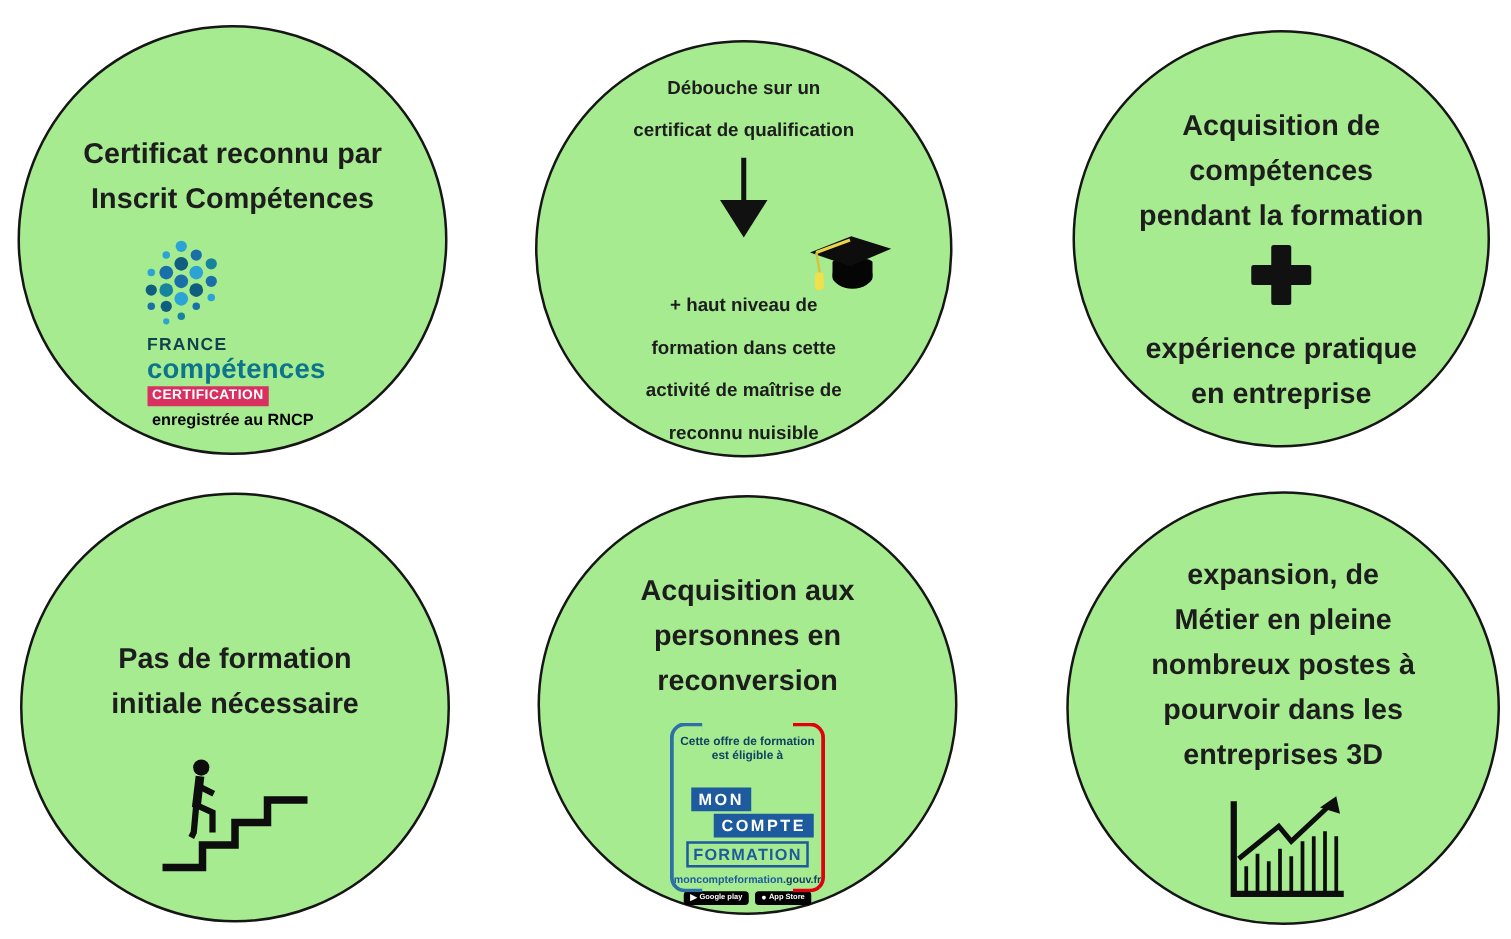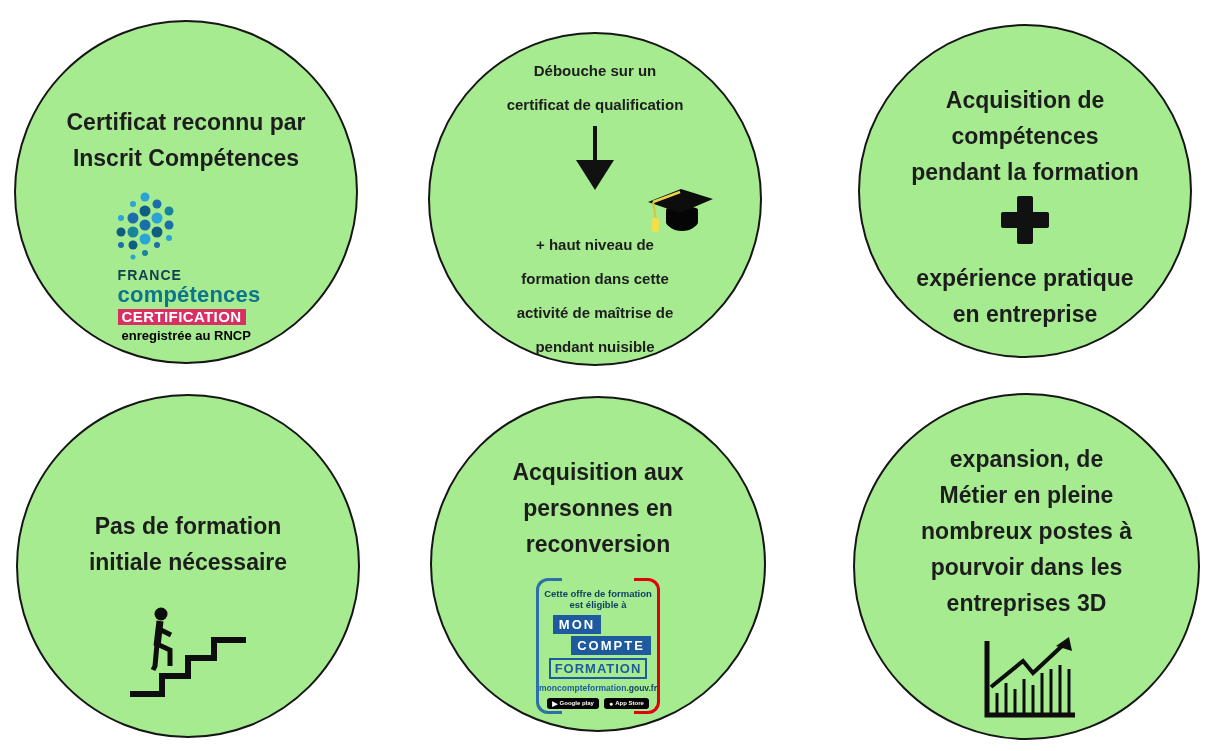--- a/index.html
+++ b/index.html
@@ -23,21 +23,21 @@
   #b4 { left:16px;  top:394px; width:344px; height:344px; padding-top:112px; }
   #b5 { left:430px; top:396px; width:336px; height:336px; padding-top:56px; }
   #b6 { left:853px; top:393px; width:347px; height:347px; padding-top:46px; }
 
   
   .fc-logo { margin-top:2px; display:flex; align-items:flex-start; text-align:left;flex-direction:column; }
   .fc-dots { width:66px; height:80px; margin-top:2px; }
   .fc-text { margin-left:6px; display:flex; flex-direction:column; align-items:flex-start; }
   .fc-france { color:#12414f; font-size:14px; letter-spacing:1px; line-height:15px; margin-top:8px; }
   .fc-comp   { color:#0c748c; font-size:22px; line-height:23px; letter-spacing:0.2px; }
-  .fc-badge  { background:#d93062; color:#ffffff; font-size:15px; line-height:11px;
+  .fc-badge  { background:#d93062; color:#ffffff; font-size:11px; line-height:11px;
                padding:2px 4px 3px 4px; margin-top:3px; letter-spacing:0.4px; }
   .fc-sub    { color:#000000; font-size:13px; line-height:14px; margin-top:4px; margin-left:4px; }
 
   
   .b2-mid { position:relative; width:100%; height:134px; }
   .arrow-svg { position:absolute; left:50%; transform:translateX(-50%); top:4px; }
   .cap-svg   { position:absolute; right:44px; top:60px; }
 
   
   .plus-svg { margin:4px auto 14px auto; display:block; }
@@ -53,21 +53,21 @@
          display:flex; flex-direction:column; align-items:center; padding-top:10px;
          box-sizing:border-box; }
   .mcf-bracket { position:absolute; top:0; bottom:0; width:26px; box-sizing:border-box; }
   .mcf-bracket.l { left:0;  border:3px solid #2f6fa8; border-right:none;
                    border-radius:12px 0 0 12px; }
   .mcf-bracket.r { right:0; border:3px solid #e1000f; border-left:none;
                    border-radius:0 12px 12px 0; }
   .mcf-head { color:#123f63; font-size:9.5px; line-height:11px; font-weight:bold; }
   .mcf-block { background:#1d5b9e; color:#ffffff; font-size:13px; line-height:13px;
                font-weight:bold; letter-spacing:2px; padding:3px 6px; }
-  .mcf-mon    { margin-top:5px; margin-right:42px; }
+  .mcf-mon    { margin-top:20px; margin-right:42px; }
   .mcf-compte { margin-top:2px; margin-left:26px; }
   .mcf-formation { margin-top:3px; border:2px solid #1d5b9e; color:#1d5b9e;
                    font-size:13px; line-height:13px; font-weight:bold;
                    letter-spacing:1px; padding:2px 4px; background:transparent; }
   .mcf-url { margin-top:5px; color:#1d5b9e; font-size:8.5px; line-height:9px; font-weight:bold; }
   .mcf-url .bold { color:#123f63; }
   .mcf-badges { margin-top:5px; display:flex; gap:5px; }
   .mcf-badge { background:#000000; color:#ffffff; border-radius:3px;
                font-size:6px; line-height:7px; padding:2px 5px;
                display:flex; align-items:center; gap:2px; font-weight:bold; }
@@ -126,21 +126,21 @@
         <ellipse cx="38" cy="38" rx="16" ry="11" fill="#050505"></ellipse>
         <polygon points="4,20 37,7 69,17 36,31" fill="#0d0d0d"></polygon>
         <polyline points="36,10 9,20" stroke="#e8d44d" stroke-width="2.5" fill="none"></polyline>
         <line x1="9" y1="20" x2="12" y2="37" stroke="#d8c43c" stroke-width="2"></line>
         <rect x="8" y="36" width="7" height="14" rx="2.5" fill="#f0e04a"></rect>
       </svg>
     </div>
     <div class="line tight">+ haut niveau de</div>
     <div class="line tight">formation dans cette</div>
     <div class="line tight">activité de maîtrise de</div>
-    <div class="line tight">pendant nuisible</div>
+    <div class="line tight">reconnu nuisible</div>
   </div>
 
   <div class="bubble" id="b3">
     <div class="line">Acquisition de</div>
     <div class="line">compétences</div>
     <div class="line">pendant la formation</div>
     <svg class="plus-svg" width="52" height="52" viewBox="0 0 52 52">
       <rect x="18" y="2" width="16" height="48" rx="2" fill="#111111"></rect>
       <rect x="2" y="18" width="48" height="16" rx="2" fill="#111111"></rect>
     </svg>

